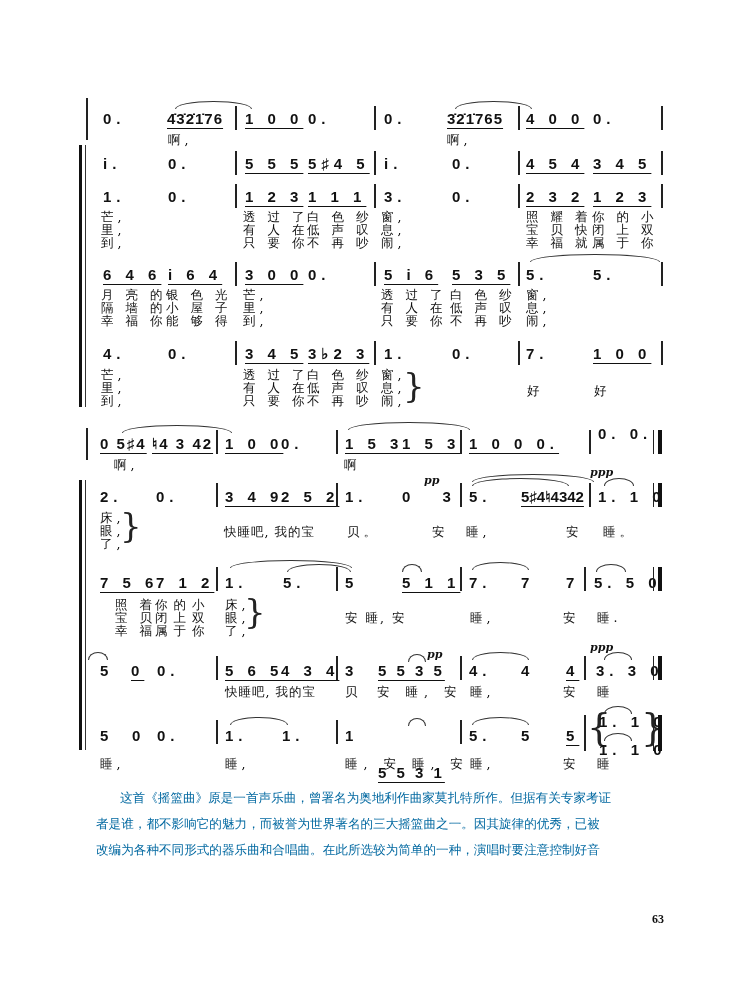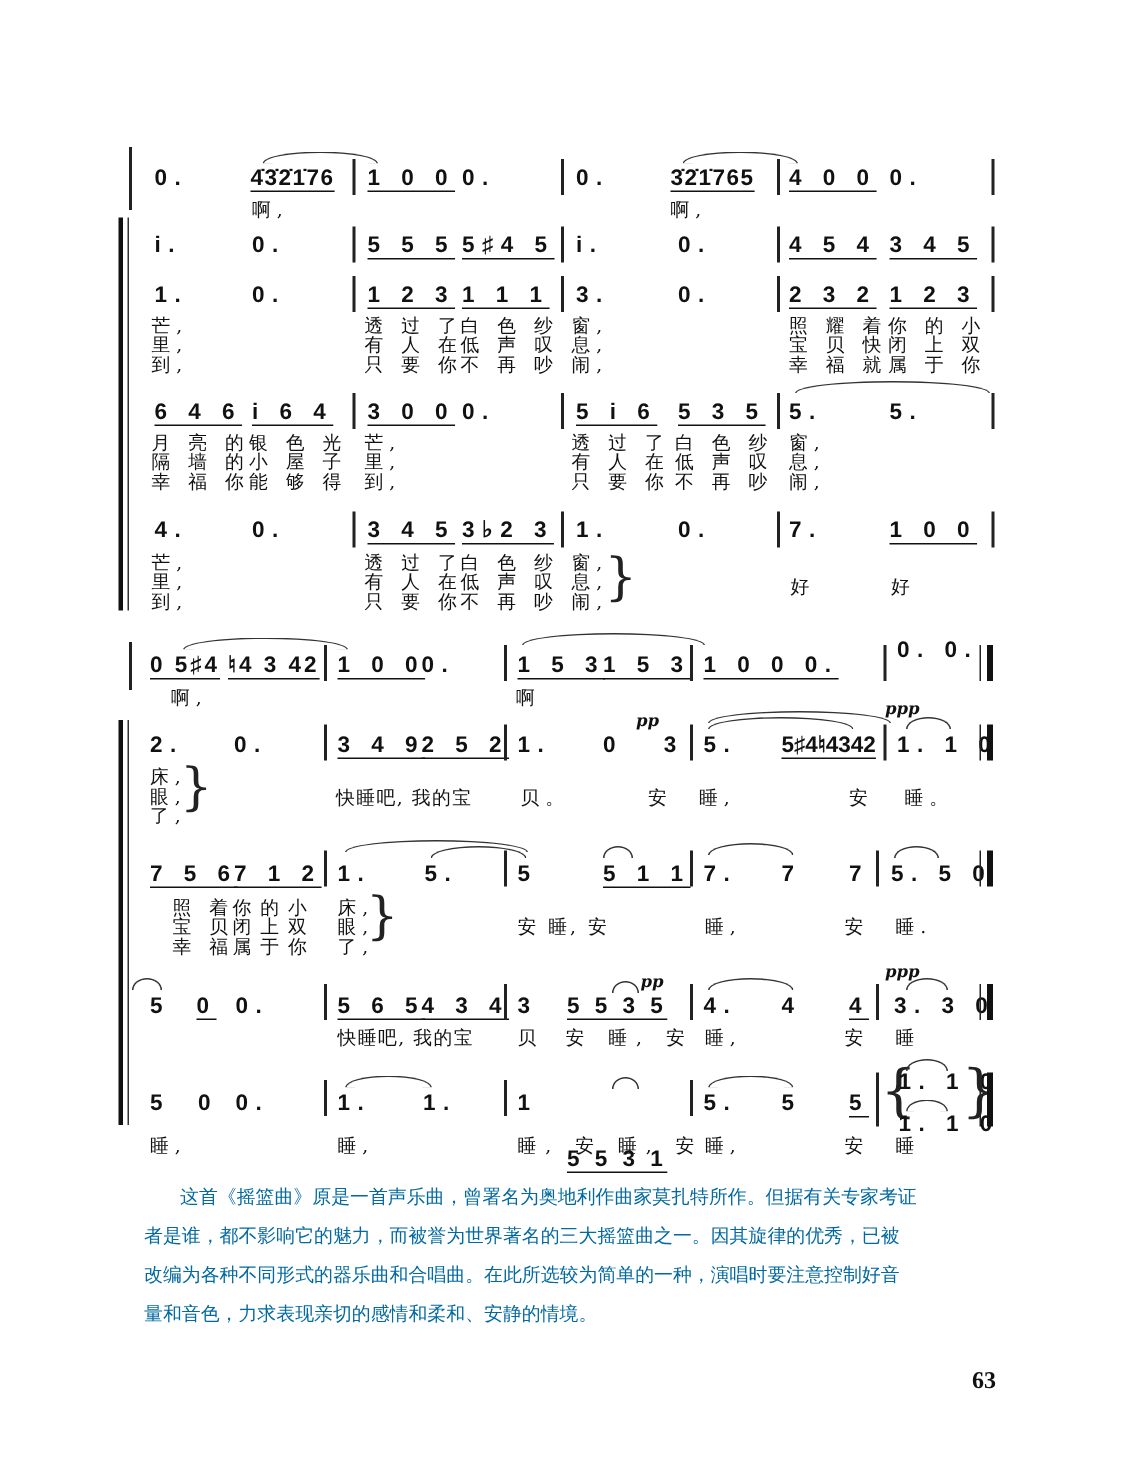--- a/index.html
+++ b/index.html
@@ -17,21 +17,21 @@
   .brace-thin { position:absolute; width:1px; background:#333; }
   .slur { position:absolute; border:1.3px solid #333; border-bottom:none;
           border-radius:50% 50% 0 0 / 100% 100% 0 0; height:7px; }
   .dyn { position:absolute; font-family:"DejaVu Serif", serif; font-style:italic;
          font-weight:bold; font-size:11px; }
   .curly { position:absolute; font-family:"DejaVu Serif", serif; font-size:30px; line-height:30px; color:#222; }
   .para { position:absolute; left:96px; width:570px; font-family:"DejaVu Serif","Liberation Serif", serif;
           font-size:12.6px; line-height:26px; color:#0369a1; }
   .para p { margin:0; text-indent:0; white-space:nowrap; }
   .pnum { position:absolute; right:88px; top:912px; font-family:"Liberation Serif", serif;
-          font-weight:bold; font-size:16px; }
+          font-weight:bold; font-size:12px; }
 </style>
 </head>
 <body>
 
 <div class="page">
 
   <div class="bar" style="left:86px;top:98px;height:42px;"></div>
   <div class="brace" style="left:79px;top:145px;height:262px;"></div>
   <div class="brace-thin" style="left:85px;top:145px;height:262px;"></div>
 
@@ -306,17 +306,16 @@
   <div class="ly" style="left:225px;top:757px;">睡,</div>
   <div class="ly" style="left:345px;top:757px;letter-spacing:6px;">睡, 安 睡, 安</div>
   <div class="ly" style="left:470px;top:757px;">睡,</div>
   <div class="ly" style="left:563px;top:757px;">安</div>
   <div class="ly" style="left:597px;top:757px;">睡</div>
 
   <div class="para" style="top:785px;">
     <p style="padding-left:24px;">这首《摇篮曲》原是一首声乐曲，曾署名为奥地利作曲家莫扎特所作。但据有关专家考证</p>
     <p>者是谁，都不影响它的魅力，而被誉为世界著名的三大摇篮曲之一。因其旋律的优秀，已被</p>
     <p>改编为各种不同形式的器乐曲和合唱曲。在此所选较为简单的一种，演唱时要注意控制好音</p>
-    <p>量和音色，力求表现亲切的感情和柔和、安静的情境。</p>
   </div>
 
   <div class="pnum">63</div>
 </div>
 
 </body></html>

